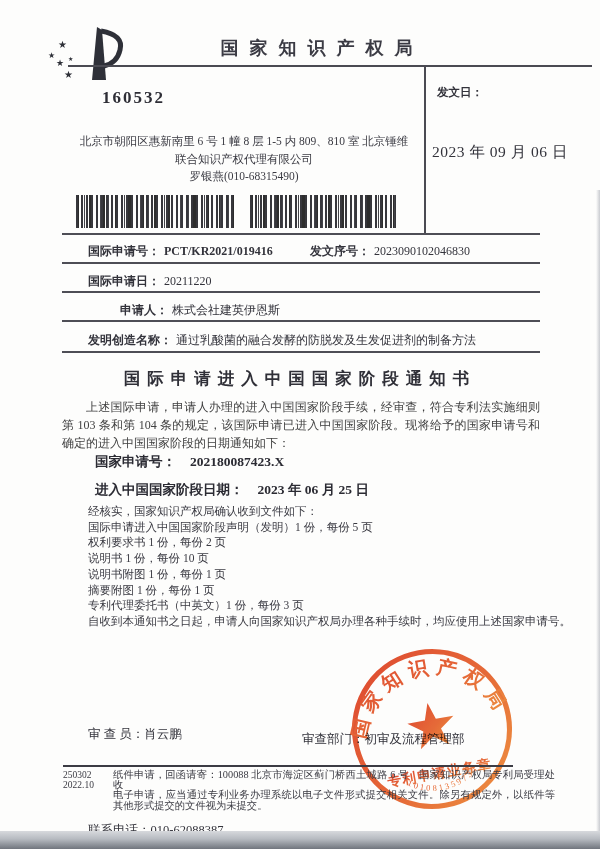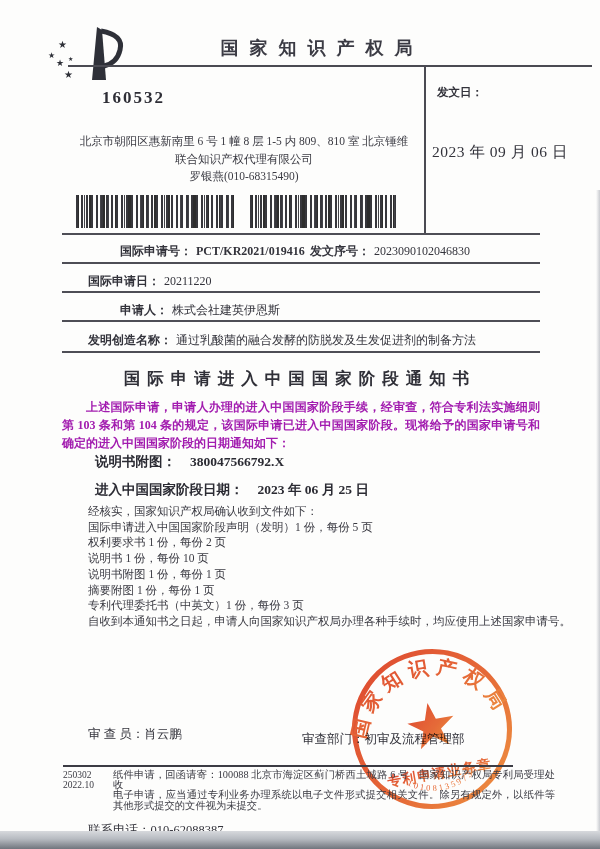--- a/index.html
+++ b/index.html
@@ -31,21 +31,21 @@
   .bc2{left:250px;width:146px;}
   
   .t-rule{left:62px;width:478px;height:1.5px;background:#4e4e56;}
   .row-label{font-weight:700;font-size:12px;}
   .row-val{font-size:12px;}
   .trow{white-space:nowrap;}
   
   .notice-title{top:368px;left:50%;transform:translateX(-50%);font-size:16.5px;font-weight:700;
     letter-spacing:7px;white-space:nowrap;color:#2f2f37;}
   .para{top:398px;left:62px;width:478px;font-size:12px;line-height:18px;
-    text-indent:2em;text-align:justify;color:#a21caf;font-weight:bold;}
+    text-indent:2em;text-align:justify;color:#404040;}
   .bold-line{left:95px;font-size:13.5px;font-weight:700;white-space:nowrap;color:#2b2b33;}
   .bold-line .gap{display:inline-block;width:14px;}
   .doclist{top:504px;left:88px;width:470px;font-size:11.5px;line-height:15.7px;color:#3a3a42;}
   .doclist div{white-space:nowrap;}
   
   .seal{left:347px;top:644px;width:170px;height:170px;transform:rotate(-10deg);
     mix-blend-mode:multiply;opacity:.93;}
   
   .sig{font-size:12.5px;white-space:nowrap;color:#33333b;}
   
@@ -89,21 +89,21 @@
 
   <div class="abs barcode bc1"></div>
   <div class="abs barcode bc2"></div>
 
   <div class="abs t-rule" style="top:233px;height:2px;"></div>
   <div class="abs t-rule" style="top:262px;"></div>
   <div class="abs t-rule" style="top:291px;"></div>
   <div class="abs t-rule" style="top:320px;"></div>
   <div class="abs t-rule" style="top:351px;"></div>
 
-  <div class="abs trow" style="left:88px;top:241px;margin-left:32px;">
+  <div class="abs trow" style="left:88px;top:241px;">
     <span class="row-label">国际申请号：</span>
     <span class="row-val" style="font-weight:700;">PCT/KR2021/019416</span>
   </div>
   <div class="abs trow" style="left:310px;top:241px;">
     <span class="row-label">发文序号：</span>
     <span class="row-val">2023090102046830</span>
   </div>
   <div class="abs trow" style="left:88px;top:271px;">
     <span class="row-label">国际申请日：</span>
     <span class="row-val">20211220</span>
@@ -114,21 +114,21 @@
   </div>
   <div class="abs trow" style="left:88px;top:330px;">
     <span class="row-label">发明创造名称：</span>
     <span class="row-val">通过乳酸菌的融合发酵的防脱发及生发促进剂的制备方法</span>
   </div>
 
   <div class="abs notice-title">国际申请进入中国国家阶段通知书</div>
   <div class="abs para">上述国际申请，申请人办理的进入中国国家阶段手续，经审查，符合专利法实施细则第 103 条和第 104 条的规定，该国际申请已进入中国国家阶段。现将给予的国家申请号和确定的进入中国国家阶段的日期通知如下：</div>
 
   <div class="abs bold-line" style="top:453px;">
-    <span>说明书附图：</span><span class="gap"></span><span>380047566792.X</span>
+    <span>国家申请号：</span><span class="gap"></span><span>202180087423.X</span>
   </div>
   <div class="abs bold-line" style="top:481px;">
     <span>进入中国国家阶段日期：</span><span class="gap"></span><span>2023 年 06 月 25 日</span>
   </div>
 
   <div class="abs doclist">
     <div>经核实，国家知识产权局确认收到文件如下：</div>
     <div>国际申请进入中国国家阶段声明（发明）1 份，每份 5 页</div>
     <div>权利要求书 1 份，每份 2 页</div>
     <div>说明书 1 份，每份 10 页</div>

